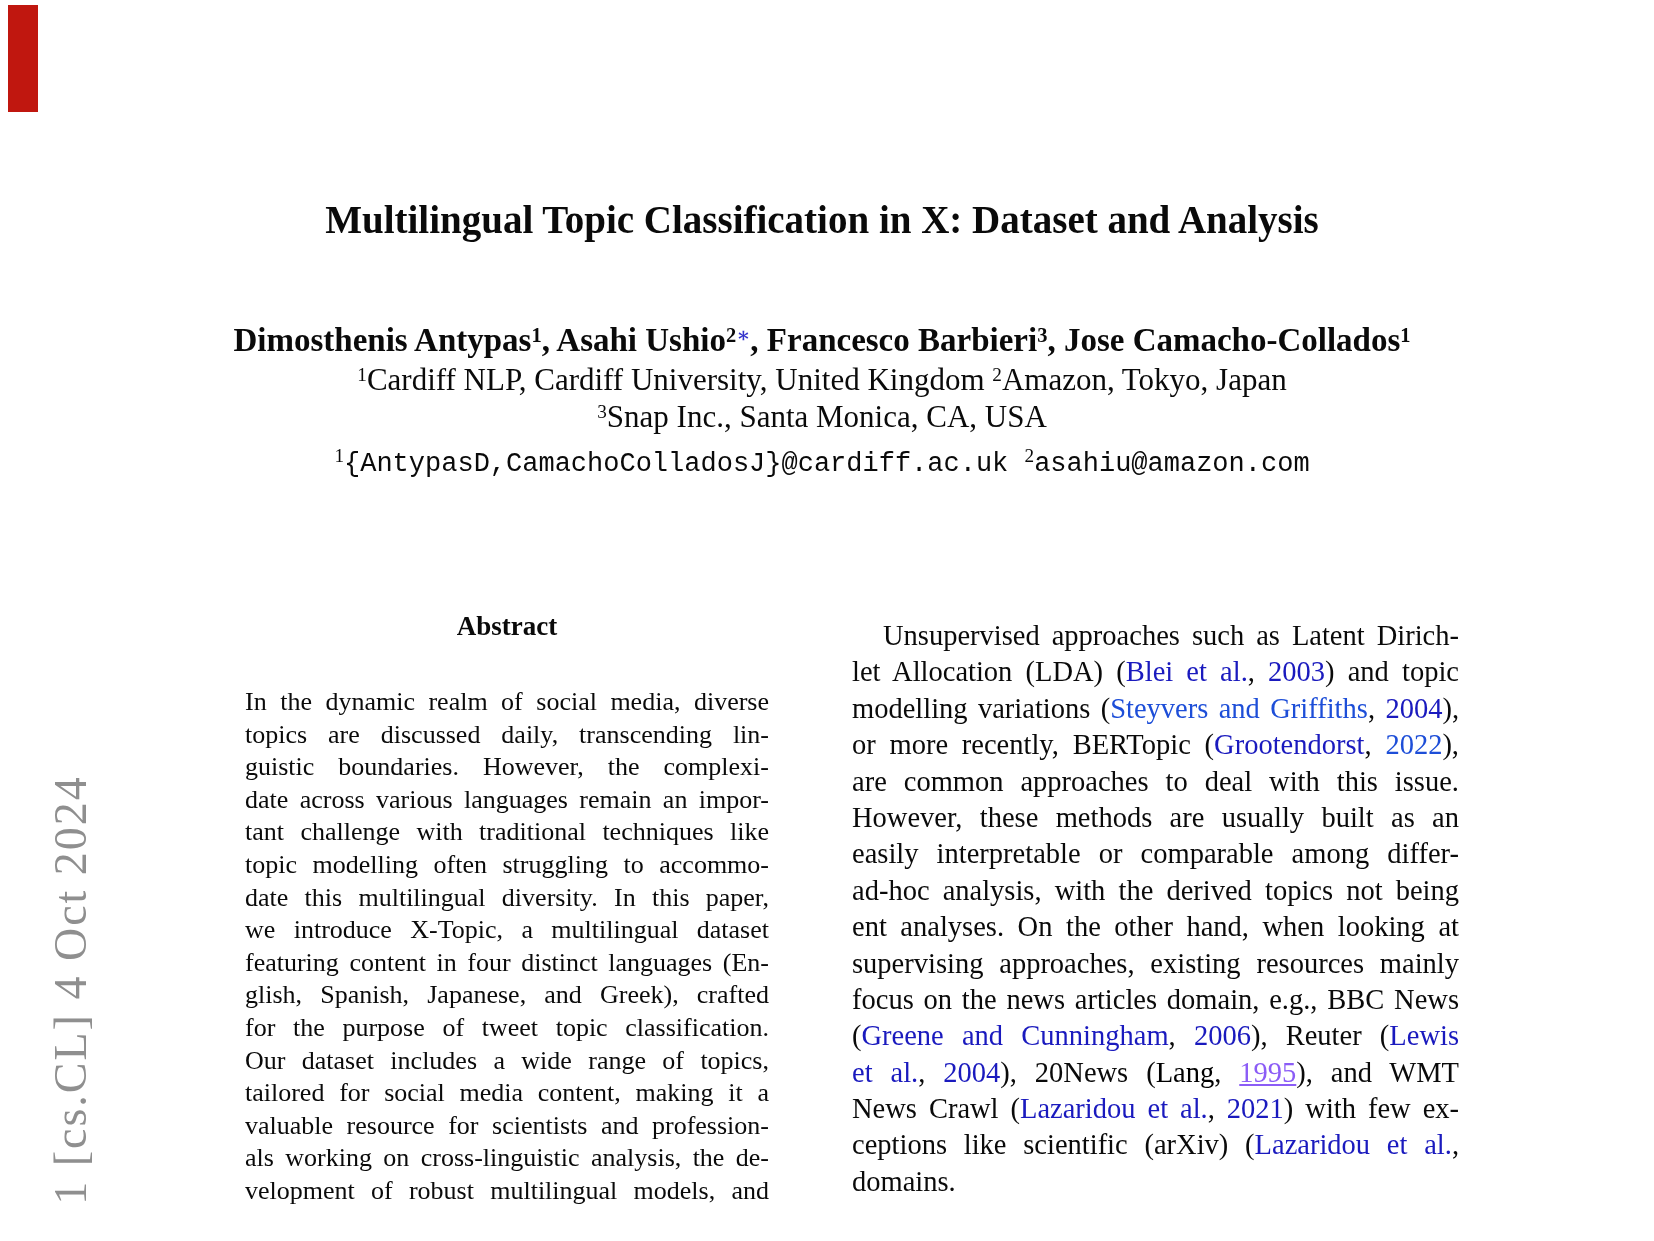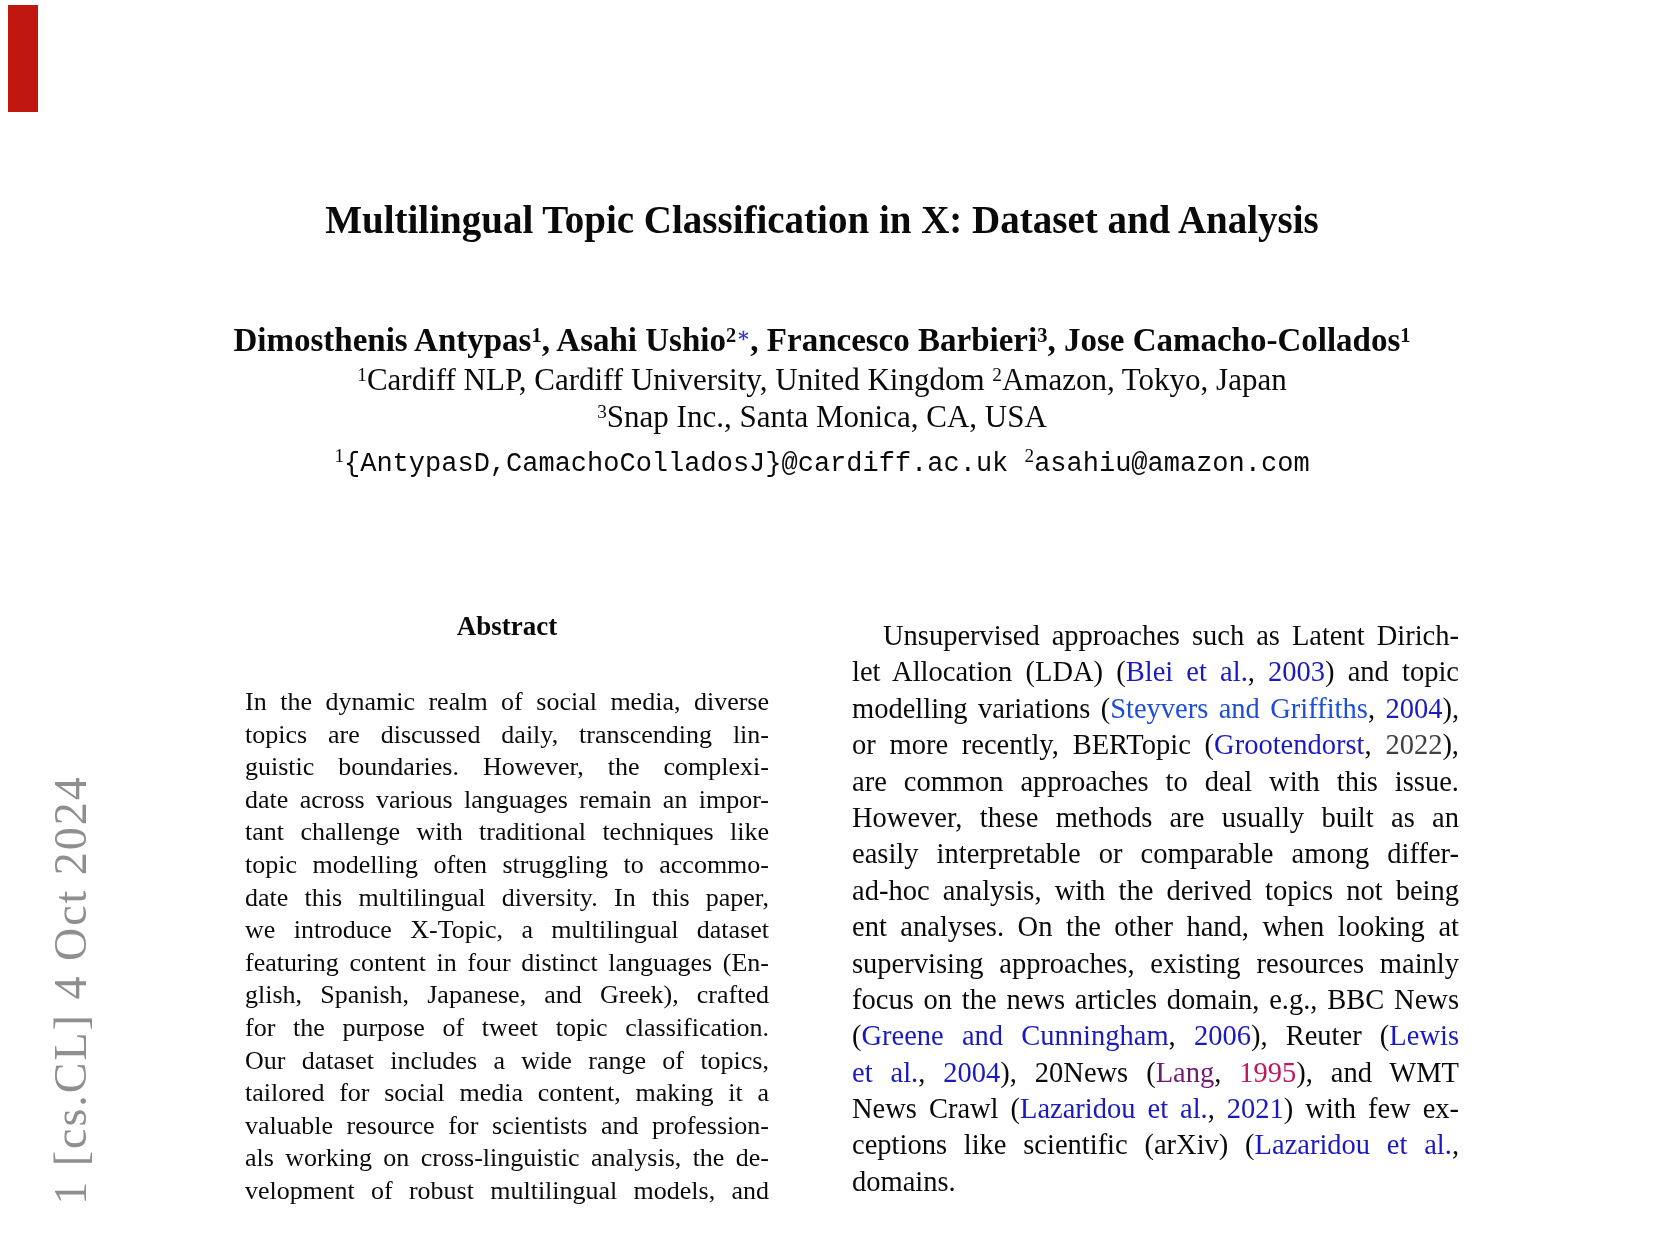--- a/index.html
+++ b/index.html
@@ -72,28 +72,28 @@
         <div class="abs-line">valuable resource for scientists and profession-</div>
         <div class="abs-line">als working on cross-linguistic analysis, the de-</div>
         <div class="abs-line">velopment of robust multilingual models, and</div>
       </div>
   </div>
 
   <div class="intro-col" id="intro-body">
       <div class="intro-line indent"><span>Unsupervised approaches such as Latent Dirich-</span></div>
       <div class="intro-line"><span>let Allocation (LDA) (</span><span class="cite" style="color: rgb(26, 26, 190);">Blei et al.</span><span>, </span><span class="cite" style="color: rgb(26, 26, 190);">2003</span><span>) and topic</span></div>
       <div class="intro-line"><span>modelling variations (</span><span class="cite" style="color: #1d4ed8;">Steyvers and Griffiths</span><span>, </span><span class="cite" style="color: rgb(26, 26, 190);">2004</span><span>),</span></div>
-      <div class="intro-line"><span>or more recently, BERTopic (</span><span class="cite" style="color: rgb(26, 26, 190);">Grootendorst</span><span>, </span><span class="cite" style="color: #404040;">2022</span><span>),</span></div>
+      <div class="intro-line"><span>or more recently, BERTopic (</span><span class="cite" style="color: rgb(26, 26, 190);">Grootendorst</span><span>, </span><span class="cite" style="color: #1d4ed8;">2022</span><span>),</span></div>
       <div class="intro-line"><span>are common approaches to deal with this issue.</span></div>
       <div class="intro-line"><span>However, these methods are usually built as an</span></div>
       <div class="intro-line"><span>easily interpretable or comparable among differ-</span></div>
       <div class="intro-line"><span>ad-hoc analysis, with the derived topics not being</span></div>
       <div class="intro-line"><span>ent analyses. On the other hand, when looking at</span></div>
       <div class="intro-line"><span>supervising approaches, existing resources mainly</span></div>
       <div class="intro-line"><span>focus on the news articles domain, e.g., BBC News</span></div>
       <div class="intro-line"><span>(</span><span class="cite" style="color: rgb(26, 26, 190);">Greene and Cunningham</span><span>, </span><span class="cite" style="color: rgb(26, 26, 190);">2006</span><span>), Reuter (</span><span class="cite" style="color: rgb(26, 26, 190);">Lewis</span></div>
-      <div class="intro-line"><span class="cite" style="color: rgb(26, 26, 190);">et al.</span><span>, </span><span class="cite" style="color: rgb(26, 26, 190);">2004</span><span>), 20News (</span><span class="cite" style="color: #701a75;">Lang</span><span>, </span><span class="cite" style="color: #be185d;">1995</span><span>), and WMT</span></div>
+      <div class="intro-line"><span class="cite" style="color: rgb(26, 26, 190);">et al.</span><span>, </span><span class="cite" style="color: rgb(26, 26, 190);">2004</span><span>), 20News (</span><span class="cite" style="color: #000000;">Lang</span><span>, </span><span class="cite" style="color: #8b5cf6; text-decoration: underline;">1995</span><span>), and WMT</span></div>
       <div class="intro-line"><span>News Crawl (</span><span class="cite" style="color: rgb(26, 26, 190);">Lazaridou et al.</span><span>, </span><span class="cite" style="color: rgb(26, 26, 190);">2021</span><span>) with few ex-</span></div>
       <div class="intro-line"><span>ceptions like scientific (arXiv) (</span><span class="cite" style="color: rgb(26, 26, 190);">Lazaridou et al.</span><span>,</span></div>
       <div class="intro-line lastline"><span>domains.</span></div>
     </div>
 
 </div>
 
 </body></html>

